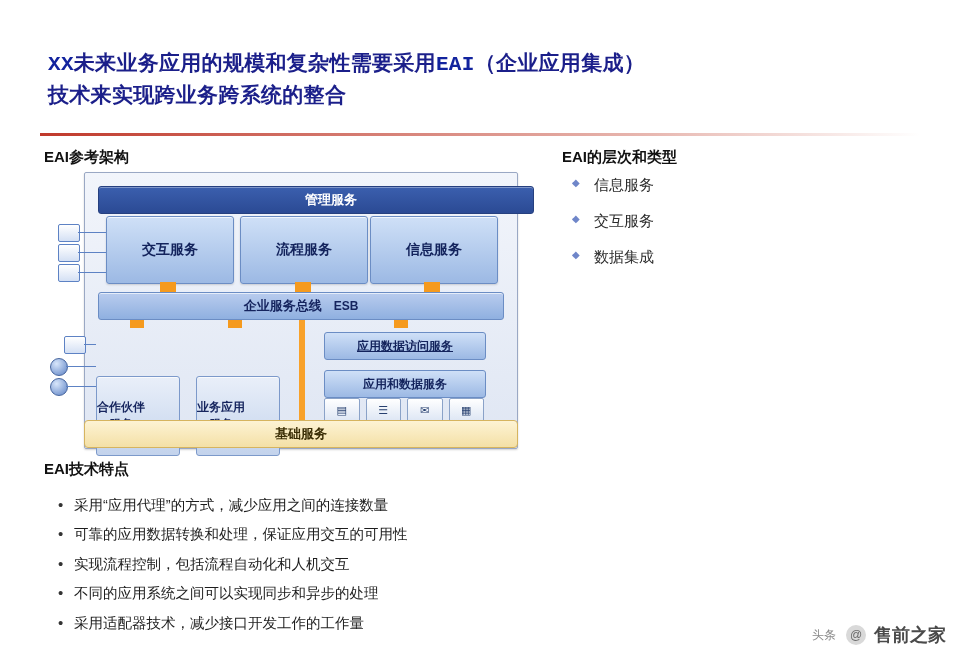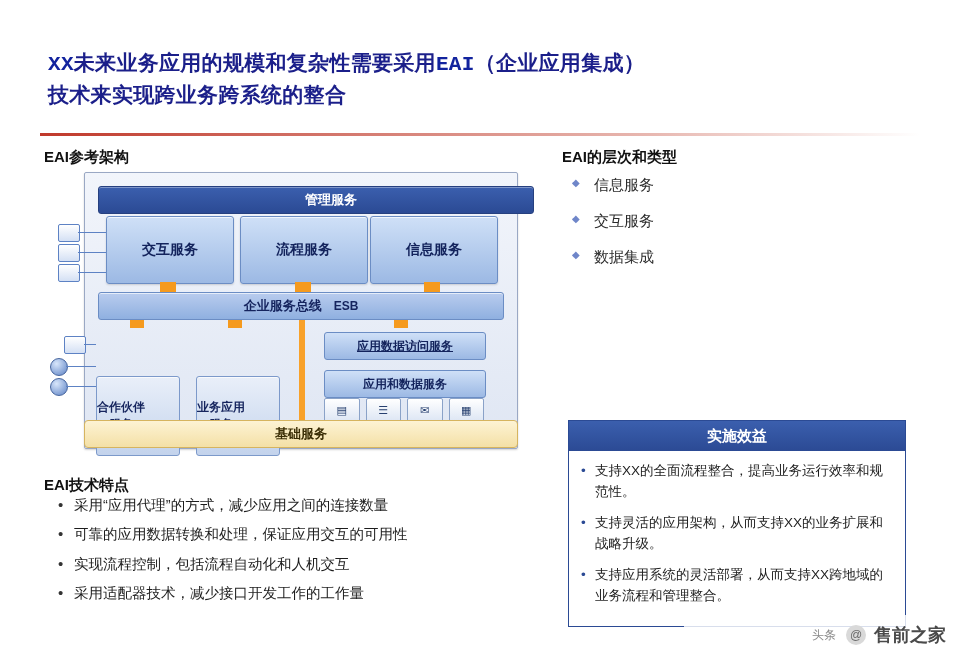--- a/index.html
+++ b/index.html
@@ -21,21 +21,21 @@
   }
   .title .blue{color:#12239e;font-family:Liberation Mono, monospace;}
   .title-rule{
     position:absolute;left:40px;top:133px;width:880px;height:3px;
     background:linear-gradient(to right,#c0392b,#e8b9b2 70%,#ffffff);
   }
 
   
   .h-eai-ref{position:absolute;left:44px;top:148px;font-size:15px;font-weight:bold;color:#111;}
   .h-eai-levels{position:absolute;left:562px;top:148px;font-size:15px;font-weight:bold;color:#111;}
-  .h-eai-feat{position:absolute;left:44px;top:460px;font-size:15px;font-weight:bold;color:#111;margin-top:16px;}
+  .h-eai-feat{position:absolute;left:44px;top:460px;font-size:15px;font-weight:bold;color:#111;}
 
   
   .arch{
     position:absolute;left:84px;top:172px;width:432px;height:275px;
     background:linear-gradient(to bottom,#f2f5fb,#dfe6f3);
     border:1px solid #9aa8c4;
     border-radius:2px;
     box-shadow:0 1px 2px rgba(0,0,0,.18);
   }
   .mgmt{
@@ -252,36 +252,27 @@
   <div class="nline" style="left:84px;top:344px;width:12px;"></div>
 
   <div class="levels">
     <ul>
       <li>信息服务</li>
       <li>交互服务</li>
       <li>数据集成</li>
     </ul>
   </div>
 
-  <div class="benefit">
-    <div class="benefit-head">实施效益</div>
-    <div class="benefit-body">
-      <ul>
-        <li>支持XX的全面流程整合，提高业务运行效率和规范性。</li>
-        <li>支持灵活的应用架构，从而支持XX的业务扩展和战略升级。</li>
-        <li>支持应用系统的灵活部署，从而支持XX跨地域的业务流程和管理整合。</li>
-      </ul>
-    </div>
-  </div>
 
   <div class="features">
     <ul>
       <li>采用“应用代理”的方式，减少应用之间的连接数量</li>
       <li>可靠的应用数据转换和处理，保证应用交互的可用性</li>
       <li>实现流程控制，包括流程自动化和人机交互</li>
+      <li>不同的应用系统之间可以实现同步和异步的处理</li>
       <li>采用适配器技术，减少接口开发工作的工作量</li>
     </ul>
   </div>
 
   <div class="watermark">
     <span class="wm-small">头条</span>
     <span class="wm-logo">@</span>
     <span class="wm-text">售前之家</span>
   </div>
 

